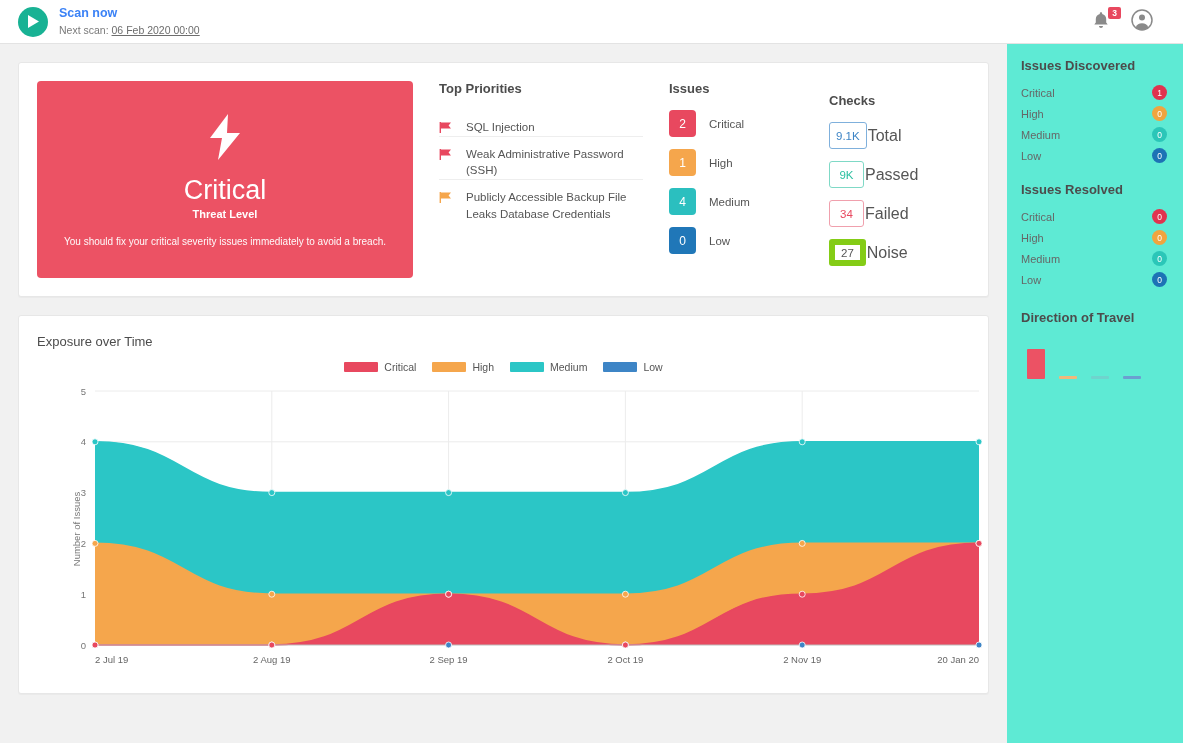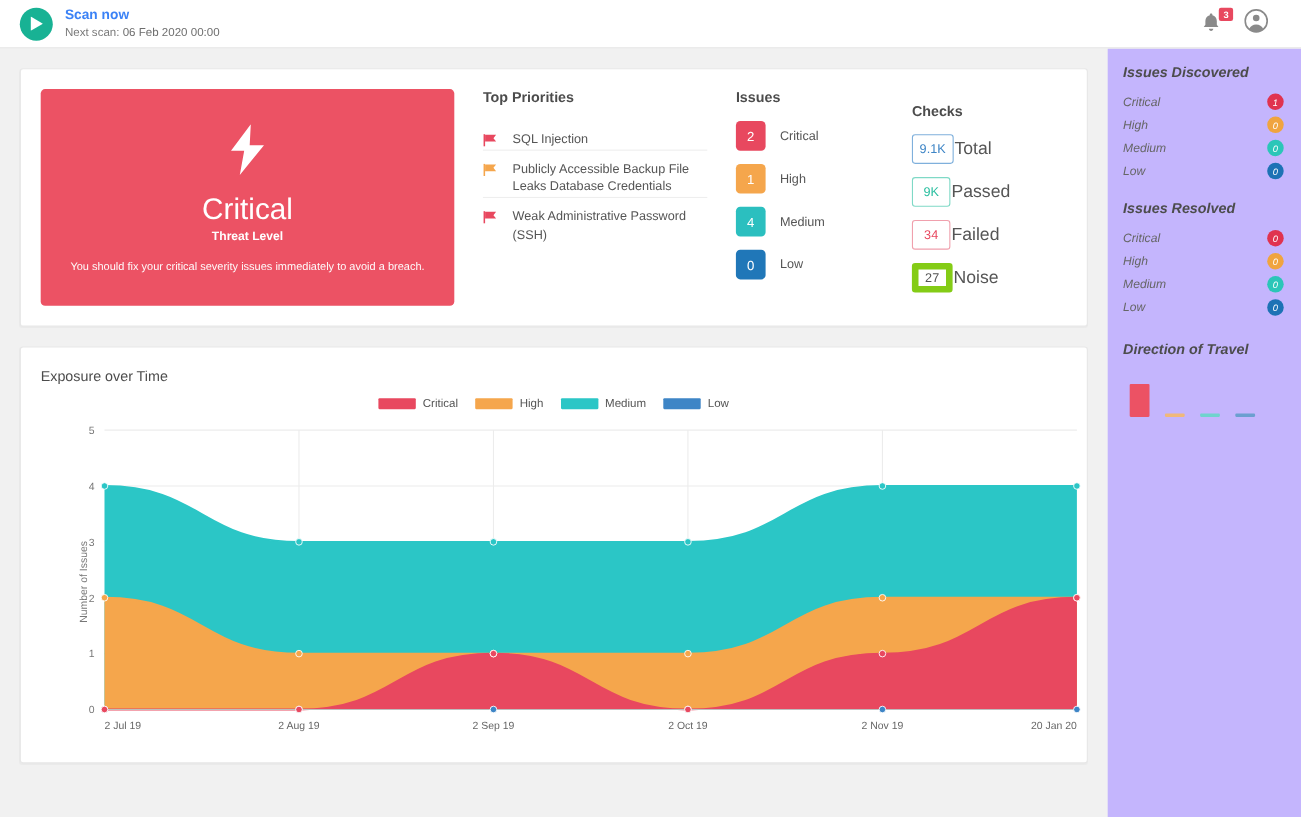--- a/index.html
+++ b/index.html
@@ -24,39 +24,39 @@
   .scan-block { display: flex; align-items: center; gap: 11px; }
   .play-circle {
     width: 30px; height: 30px; border-radius: 50%;
     background: #18b294; display: flex; align-items: center; justify-content: center;
     flex: none; cursor: pointer;
   }
   .play-circle svg { display:block; }
   .scan-text { line-height: 1.25; }
   .scan-title { font-size: 12.5px; font-weight: bold; color: #3b82f6; }
   .scan-sub { font-size: 10.5px; color: #7a7a7a; margin-top: 2px; }
-  .scan-sub .date { color: #6d6d6d; cursor: pointer; }
+  .scan-sub .date { text-decoration: underline; color: #6d6d6d; cursor: pointer; }
 
   .topbar-right {
     margin-left: auto; display: flex; align-items: center; gap: 18px;
     padding-right: 12px;
   }
   .bell-wrap { position: relative; width: 22px; height: 24px; cursor: pointer; }
   .badge {
     position: absolute; top: -3px; right: -8px;
     background: #e8485f; color: #fff; font-size: 8.5px; font-weight: bold;
     border-radius: 2px; padding: 1px 4px; line-height: 1.2;
   }
   .avatar-icon { cursor: pointer; }
 
   
   .page { display: flex; height: 699px; }
   .main { flex: 1; padding: 18px; overflow: hidden; }
   .rail {
-    width: 176px; background: #c4b5fd; padding: 14px 16px 0 14px; font-style: italic;
+    width: 176px; background: #5eead4; padding: 14px 16px 0 14px;
   }
 
   .card {
     background: #fff; border-radius: 3px; border: 1px solid #e7e7e7;
     box-shadow: 0 1px 1px rgba(0,0,0,.03);
   }
 
   
   .summary { display: flex; padding: 18px; gap: 0; }
 
@@ -190,32 +190,32 @@
         <div class="prio-row">
           <svg class="flag" width="13" height="13" viewBox="0 0 13 13">
             <rect x="0.6" y="1" width="1.4" height="11" fill="#e8485f"></rect>
             <path d="M2 1.6 H12 L9.6 4.6 L12 7.6 H2 Z" fill="#e8485f"></path>
           </svg>
           <span>SQL Injection</span>
         </div>
 
         <div class="prio-row">
           <svg class="flag" width="13" height="13" viewBox="0 0 13 13">
+            <rect x="0.6" y="1" width="1.4" height="11" fill="#e8485f"></rect>
+            <path d="M2 1.6 H12 L9.6 4.6 L12 7.6 H2 Z" fill="#e8485f"></path>
+          </svg>
+          <span>Weak Administrative Password (SSH)</span>
+        </div>
+
+        <div class="prio-row">
+          <svg class="flag" width="13" height="13" viewBox="0 0 13 13">
             <rect x="0.6" y="1" width="1.4" height="11" fill="#f5a64c"></rect>
             <path d="M2 1.6 H12 L9.6 4.6 L12 7.6 H2 Z" fill="#f5a64c"></path>
           </svg>
           <span>Publicly Accessible Backup File Leaks Database Credentials</span>
-        </div>
-
-        <div class="prio-row">
-          <svg class="flag" width="13" height="13" viewBox="0 0 13 13">
-            <rect x="0.6" y="1" width="1.4" height="11" fill="#e8485f"></rect>
-            <path d="M2 1.6 H12 L9.6 4.6 L12 7.6 H2 Z" fill="#e8485f"></path>
-          </svg>
-          <span>Weak Administrative Password (SSH)</span>
         </div>
       </div>
 
       <div class="col col-issues">
         <div class="col-title">Issues</div>
 
         <div class="issue-row">
           <div class="chip" style="background:#e8485f">2</div>
           <span class="issue-label">Critical</span>
         </div>

